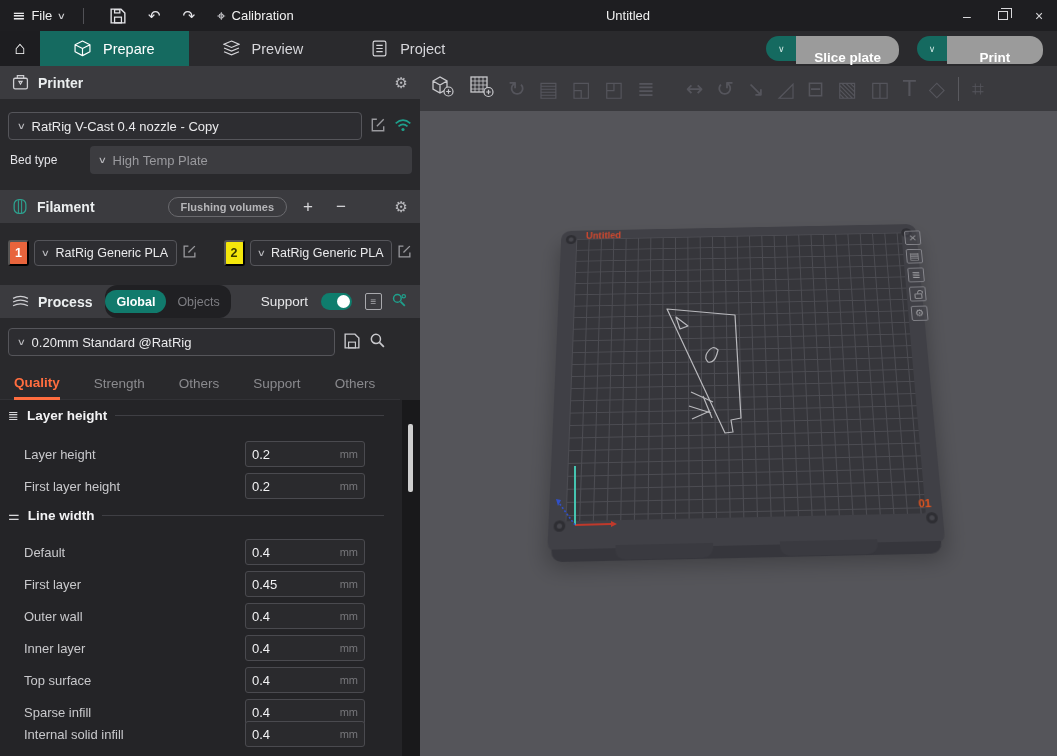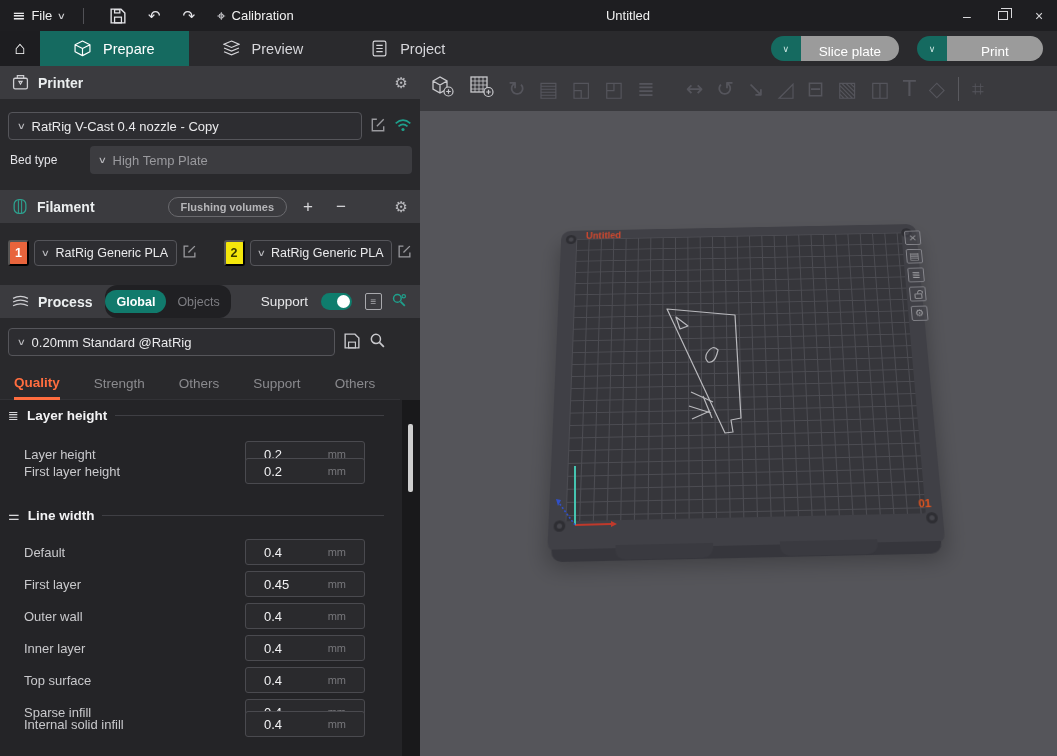--- a/index.html
+++ b/index.html
@@ -37,21 +37,21 @@
               display:flex; align-items:center; justify-content:center; cursor:pointer; }
   .tab { display:flex; align-items:center; gap:12px; padding:0 34px; font-size:14.5px;
          color:#d6d6da; cursor:pointer; }
   .tab svg { display:block; }
   .tab.active { background:#156a60; color:#ffffff; }
   .actions { position:absolute; right:14px; top:5px; display:flex; gap:18px; }
   .split-btn { display:flex; height:25px; }
   .split-chev { width:30px; background:#156a60; border:none; border-radius:13px 0 0 13px;
                 color:#cfe8e4; cursor:pointer; font-size:9px; }
   .split-pill { min-width:96px; background:#9b9b9b; border:none; border-radius:0 13px 13px 0;
-                color:#ffffff; font-size:13.5px; padding:8px 18px; cursor:pointer; }
+                color:#ffffff; font-size:13.5px; padding:14px 18px; cursor:pointer;font-weight:bold; }
 
   
   .sidebar { position:absolute; left:0; top:66px; width:420px; height:690px; background:#29292c; }
   .sec-header { position:absolute; left:0; width:420px; height:33px; background:#3b3b3f;
                 display:flex; align-items:center; gap:9px; padding:0 12px; }
   .sec-title { font-size:14px; font-weight:bold; color:#eceff0; }
   .gear-btn { background:none; border:none; color:#b9b9bd; font-size:15px; cursor:pointer;
               font-family:"DejaVu Sans",sans-serif; margin-left:auto; }
   .icon-btn { background:none; border:none; cursor:pointer; color:#a9a9ad; padding:0; }
 
@@ -97,21 +97,21 @@
 
   .params { position:absolute; left:0; top:334px; width:402px; height:356px; background:#242427; }
   .pgroup { position:absolute; left:8px; display:flex; align-items:center; gap:8px; width:390px; }
   .pgroup .gtitle { font-size:13.5px; font-weight:bold; color:#f2f2f4; white-space:nowrap; }
   .pgroup .gline { flex:1; height:1px; background:#3f3f44; margin-right:14px; }
   .gicon { color:#d8d8db; font-size:13px; font-family:"DejaVu Sans",sans-serif; }
   .prow { position:absolute; left:24px; width:378px; height:26px; display:flex; align-items:center; }
   .plabel { font-size:13px; color:#c9c9cc; }
   .pinput { position:absolute; left:221px; width:120px; height:26px; background:#2a2a2d;
             border:1px solid #4a4a4f; border-radius:3px; display:flex; align-items:center;
-            padding:0 18px; cursor:text; }
+            padding:0 6px; cursor:text; }
   .pval { font-size:13px; color:#f2f2f4; flex:1; }
   .punit { font-size:11px; color:#77777b; }
 
   .scrolltrack { position:absolute; left:402px; top:334px; width:18px; height:356px; background:#19191b; }
   .scrollthumb { position:absolute; left:6px; top:24px; width:5px; height:68px; background:#cfcfcf; border-radius:2px; }
 
   
   .viewport { position:absolute; left:420px; top:66px; width:637px; height:690px; background:#55555a; }
   .vtoolbar { position:absolute; left:0; top:0; width:637px; height:45px; background:#3a3a3e;
               display:flex; align-items:center; gap:13px; padding-left:10px; overflow:hidden; }
@@ -348,21 +348,21 @@
         <span class="gtitle">Layer height</span>
         <span class="gline"></span>
       </div>
       <div class="prow" style="top:41px;">
         <span class="plabel">Layer height</span>
         <span class="pinput">
           <span class="pval">0.2</span>
           <span class="punit">mm</span>
         </span>
       </div>
-      <div class="prow" style="top:58px;">
+      <div class="prow" style="top:73px;">
         <span class="plabel">First layer height</span>
         <span class="pinput">
           <span class="pval">0.2</span>
           <span class="punit">mm</span>
         </span>
       </div>
 
       <div class="pgroup" style="top:108px;">
         <span class="gicon">⚌</span>
         <span class="gtitle">Line width</span>
@@ -403,21 +403,21 @@
           <span class="punit">mm</span>
         </span>
       </div>
       <div class="prow" style="top:299px;">
         <span class="plabel">Sparse infill</span>
         <span class="pinput">
           <span class="pval">0.4</span>
           <span class="punit">mm</span>
         </span>
       </div>
-      <div class="prow" style="top:311px;">
+      <div class="prow" style="top:321px;">
         <span class="plabel">Internal solid infill</span>
         <span class="pinput">
           <span class="pval">0.4</span>
           <span class="punit">mm</span>
         </span>
       </div>
     </div>
     <div class="scrolltrack">
       <div class="scrollthumb"></div>
     </div>

